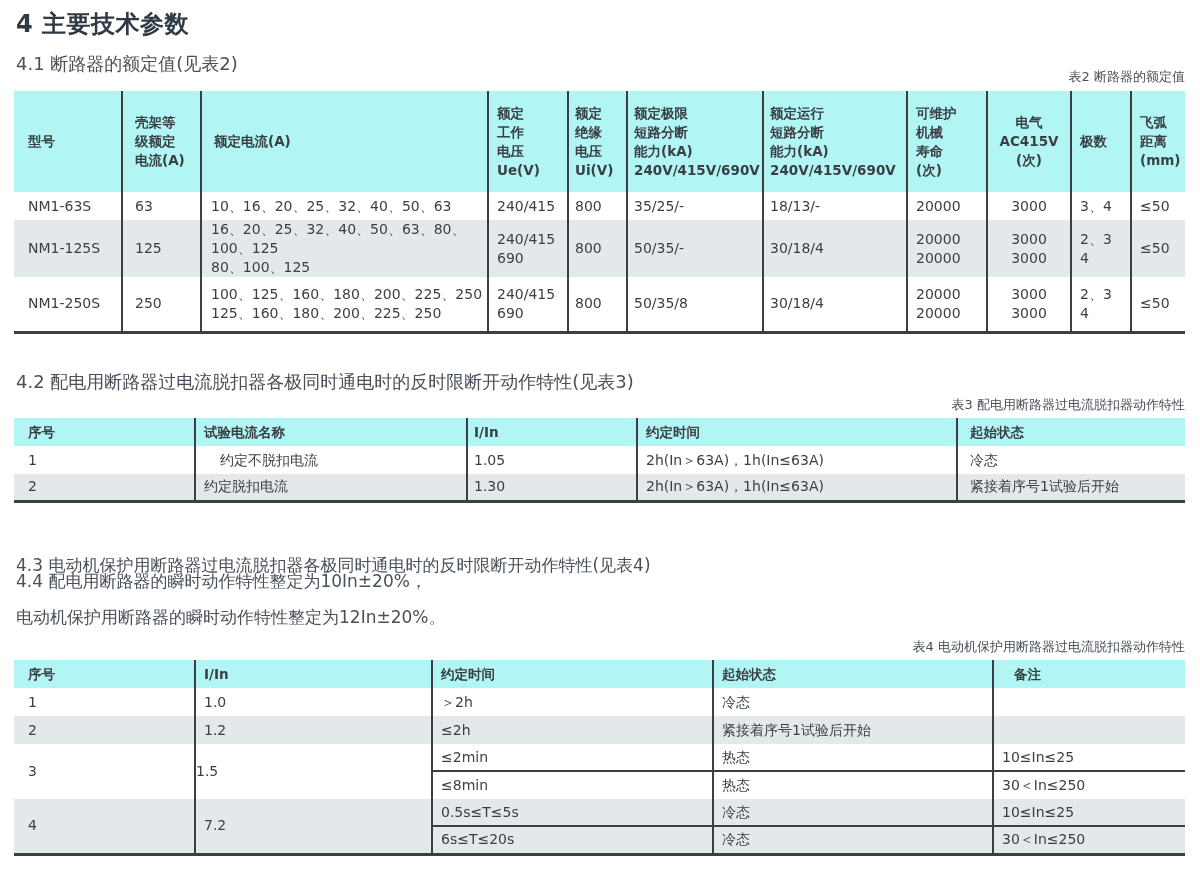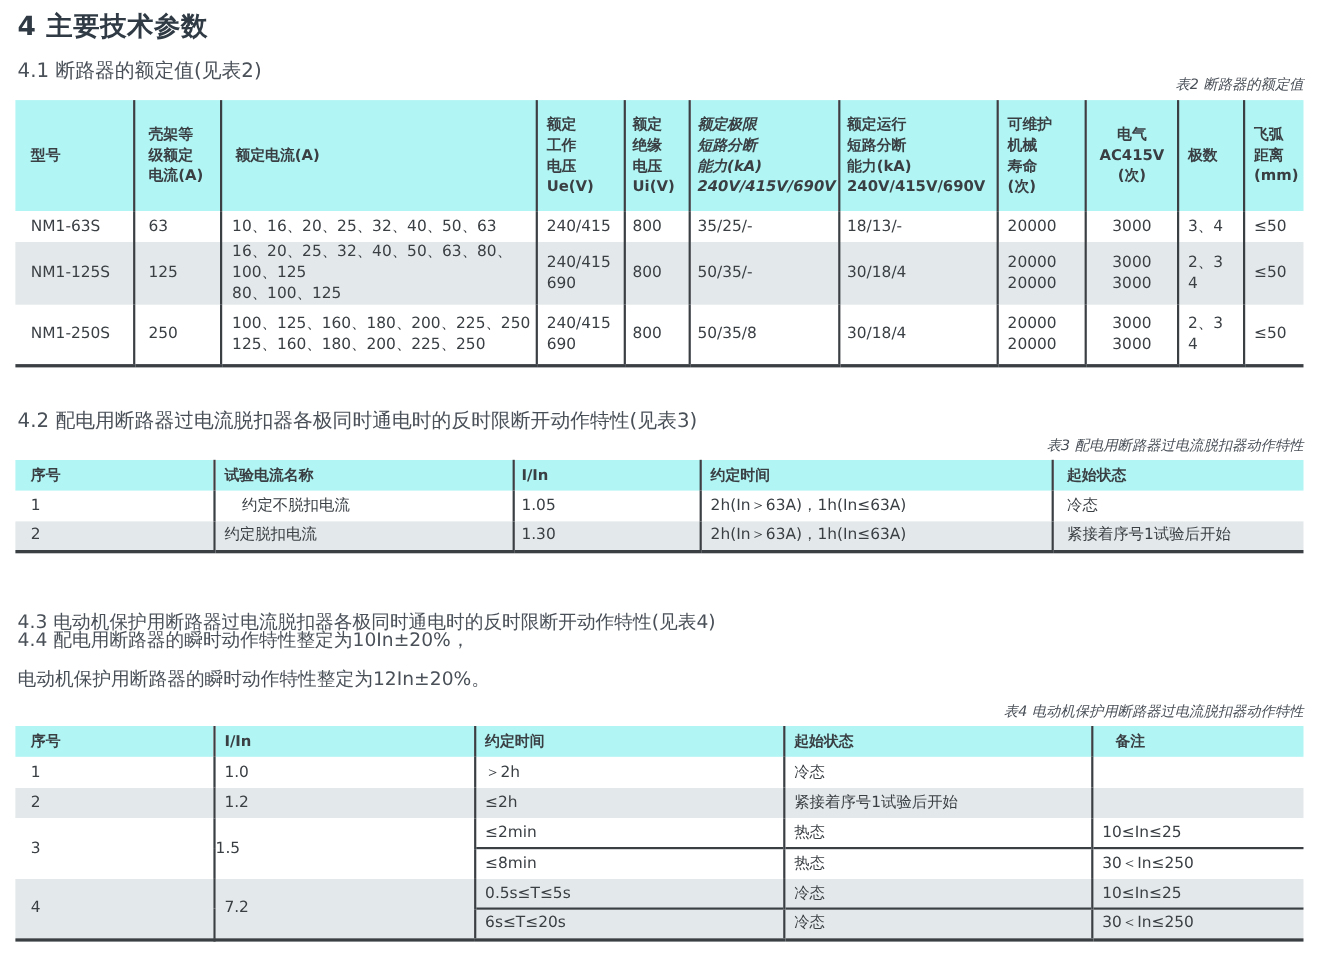--- a/index.html
+++ b/index.html
@@ -1,21 +1,21 @@
 <!DOCTYPE html>
 <html><head>
 <meta charset="utf-8">
 <style>
   html, body { margin:0; padding:0; background:#ffffff; }
   body { width:1200px; height:880px; position:relative; overflow:hidden;
          font-family:"DejaVu Sans","Liberation Sans",sans-serif; color:#3a3f44; }
   .abs { position:absolute; }
   .h1 { left:16px; top:8px; font-size:24px; font-weight:bold; color:#2f3a44; letter-spacing:0.5px; }
   .h2 { font-size:18px; color:#4a5058; white-space:nowrap; }
-  .caption { font-size:13px; color:#4a5058; right:15px; text-align:right; white-space:nowrap;font-style:italic; }
+  .caption { font-size:13px; color:#4a5058; right:15px; text-align:right; white-space:nowrap; }
 
   table { position:absolute; border-collapse:collapse; table-layout:fixed; font-size:14px; }
   th, td { padding:0 0 0 12px; text-align:left; vertical-align:middle; overflow:hidden; white-space:nowrap; }
   th { background:#b1f6f4; font-weight:bold; color:#3a3f44; font-size:13.5px; line-height:19px; }
   td { color:#3a3f44; line-height:19px; }
   .vb { border-left:2px solid #3a3f44; }
   .bottom { border-bottom:3px solid #3a3f44; }
   .alt td { background:#e3e8ea; }
   .center { text-align:center; padding-left:0; }
   .subline { border-top:2px solid #3a3f44; }
@@ -50,21 +50,21 @@
 电流(A)</th>
     <th class="vb">额定电流(A)</th>
     <th class="vb ml" style="padding-left:8px;">额定
 工作
 电压
 Ue(V)</th>
     <th class="vb ml" style="padding-left:6px;">额定
 绝缘
 电压
 Ui(V)</th>
-    <th class="vb ml" style="padding-left:6px;font-style:italic;">额定极限
+    <th class="vb ml" style="padding-left:6px;">额定极限
 短路分断
 能力(kA)
 240V/415V/690V</th>
     <th class="vb ml" style="padding-left:6px;">额定运行
 短路分断
 能力(kA)
 240V/415V/690V</th>
     <th class="vb ml" style="padding-left:8px;">可维护
 机械
 寿命

